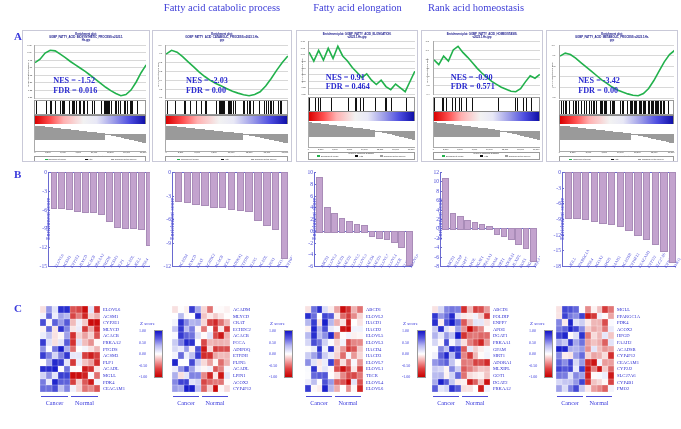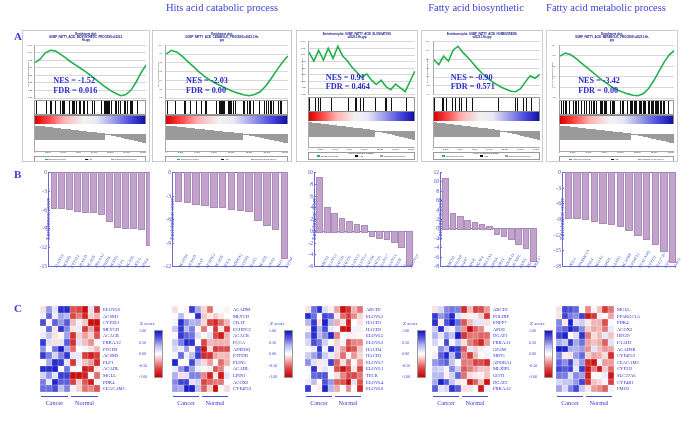--- a/index.html
+++ b/index.html
@@ -59,23 +59,23 @@
   .zlegend .ztitle{position:absolute;font-size:5px;color:#3a3adc;white-space:nowrap;font-family:"Liberation Serif",serif;}
   .zbar{position:absolute;width:7px;background:linear-gradient(to bottom,#1414c8 0%,#5a5ae0 16%,#b9b9f2 32%,#ffffff 50%,#f3a0a0 66%,#e04040 82%,#c80000 100%);border:0.4px solid #999;}
   .ztick{position:absolute;font-size:4px;color:#3a3adc;transform:translateY(-50%);font-family:"Liberation Serif",serif;}
 </style>
 </head>
 <body>
 
 <div class="fig">
 
   <div class="col-titles">
-      <div class="col-title" style="left: 152px; width: 140px;">Hits acid catabolic process</div>
-      <div class="col-title" style="left: 416px; width: 120px;">Fatty acid biosynthetic</div>
-      <div class="col-title" style="left: 532px; width: 148px;">Fatty acid metabolic process</div>
+      <div class="col-title" style="left: 152px; width: 140px;">Fatty acid catabolic process</div>
+      <div class="col-title" style="left: 300px; width: 115px;">Fatty acid elongation</div>
+      <div class="col-title" style="left: 416px; width: 120px;">Rank acid homeostasis</div>
     </div>
 
   <div class="panel-letter" style="left:14px;top:30px;">A</div>
   <div class="panel-letter" style="left:14px;top:168px;">B</div>
   <div class="panel-letter" style="left:14px;top:302px;">C</div>
 
   <div id="panelA">
       <div class="gsea" style="left: 22px; width: 128px; height: 132px;">
         <div class="gsea-title">
           <div>Enrichment plot:</div>

